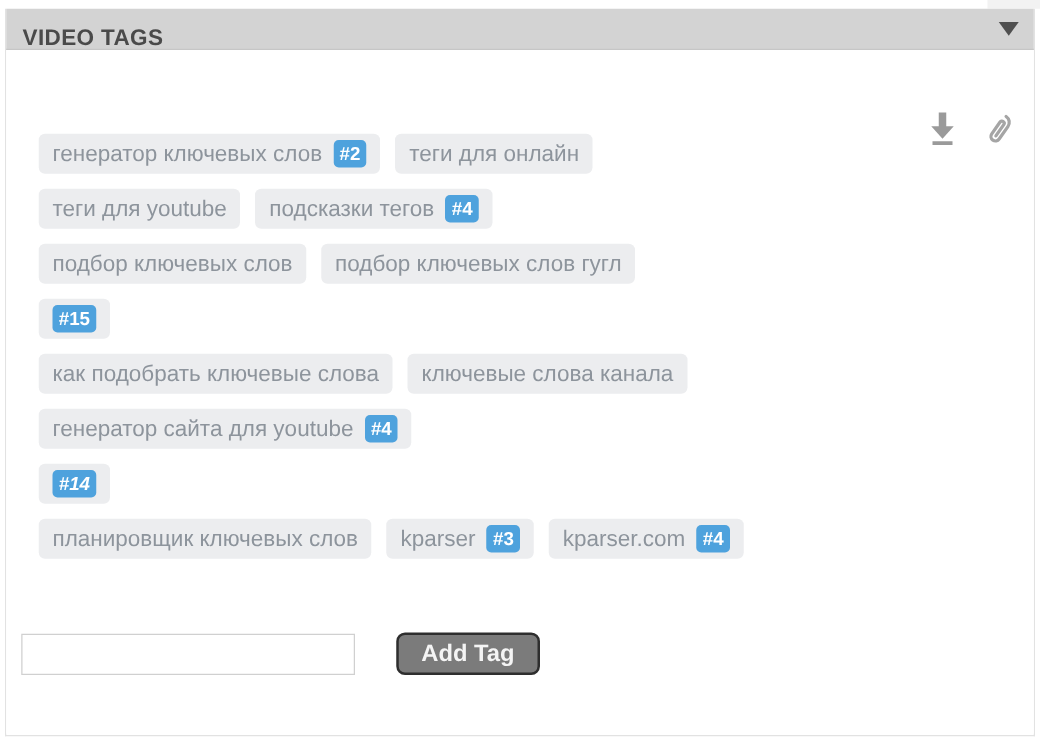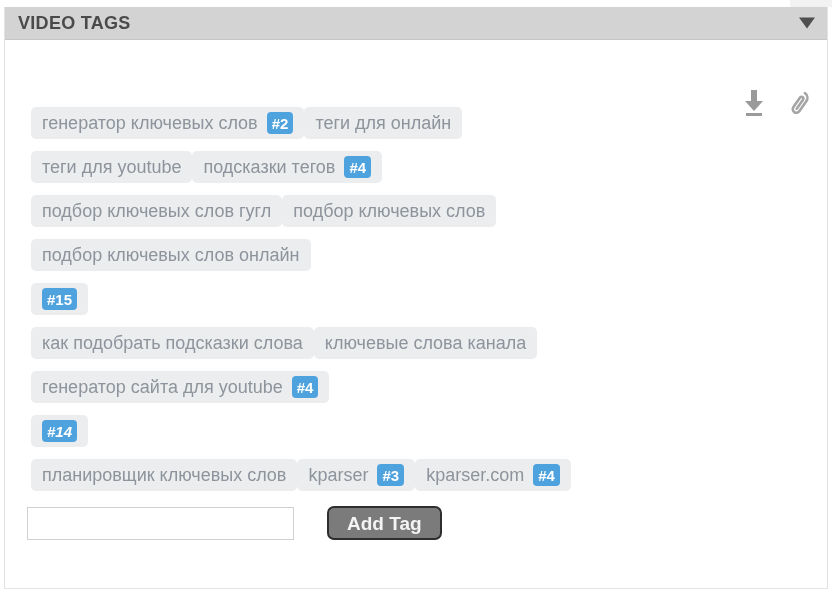--- a/index.html
+++ b/index.html
@@ -53,21 +53,21 @@
     box-sizing: border-box;
   }
 
   
   .panel-header {
     position: relative;
     height: 33px;
     background: #d3d3d3;
     border-bottom: 1px solid #c6c6c6;
     display: flex;
-    align-items: center;
+    align-items: flex-end;
     box-sizing: border-box;
     padding: 0 5px 0 13px;
   }
   .panel-title {
     font-size: 18px;
     font-weight: bold;
     color: #4a4a4a;
     letter-spacing: 0.3px;
     font-family: "Liberation Sans", sans-serif;
     line-height: 1;
@@ -109,20 +109,21 @@
   
   .tag-rows {
     position: absolute;
     left: 26px;
     top: 67px;
     right: 20px;
   }
   .tag-row {
     display: flex;
     align-items: center;
+    gap: 12px;
     height: 32px;
     margin-bottom: 12px;
   }
   .tag {
     display: inline-flex;
     align-items: center;
     gap: 9px;
     height: 32px;
     padding: 0 11px;
     background: #ecedef;
@@ -150,21 +151,21 @@
     font-size: 15px;
     font-weight: bold;
     line-height: 1;
     box-sizing: border-box;
     font-family: "Liberation Sans", sans-serif;
   }
 
   
   .add-row {
     position: absolute;
-    left: 22px;
+    left: 12px;
     top: 466px;
     display: flex;
     align-items: center;
     gap: 33px;
   }
   .tag-input {
     width: 267px;
     height: 33px;
     border: 1px solid #d0d0d0;
     background: #ffffff;
@@ -238,39 +239,34 @@
             <div class="tag">
               <span class="tag-label">теги для youtube</span>
             </div>
             <div class="tag">
               <span class="tag-label">подсказки тегов</span>
               <span class="tag-badge" style="background: rgb(78, 162, 221);">#4</span>
             </div>
           </div>
           <div class="tag-row">
             <div class="tag">
+              <span class="tag-label">подбор ключевых слов</span>
+            </div>
+            <div class="tag">
               <span class="tag-label">подбор ключевых слов гугл</span>
             </div>
-            <div class="tag">
-              <span class="tag-label">подбор ключевых слов</span>
-            </div>
-          </div>
-          <div class="tag-row">
-            <div class="tag">
-              <span class="tag-label">подбор ключевых слов онлайн</span>
-            </div>
           </div>
           <div class="tag-row">
             <div class="tag">
               <span class="tag-badge" style="background: rgb(78, 162, 221);">#15</span>
             </div>
           </div>
           <div class="tag-row">
             <div class="tag">
-              <span class="tag-label">как подобрать подсказки слова</span>
+              <span class="tag-label">как подобрать ключевые слова</span>
             </div>
             <div class="tag">
               <span class="tag-label">ключевые слова канала</span>
             </div>
           </div>
           <div class="tag-row">
             <div class="tag">
               <span class="tag-label">генератор сайта для youtube</span>
               <span class="tag-badge" style="background: rgb(78, 162, 221);">#4</span>
             </div>

